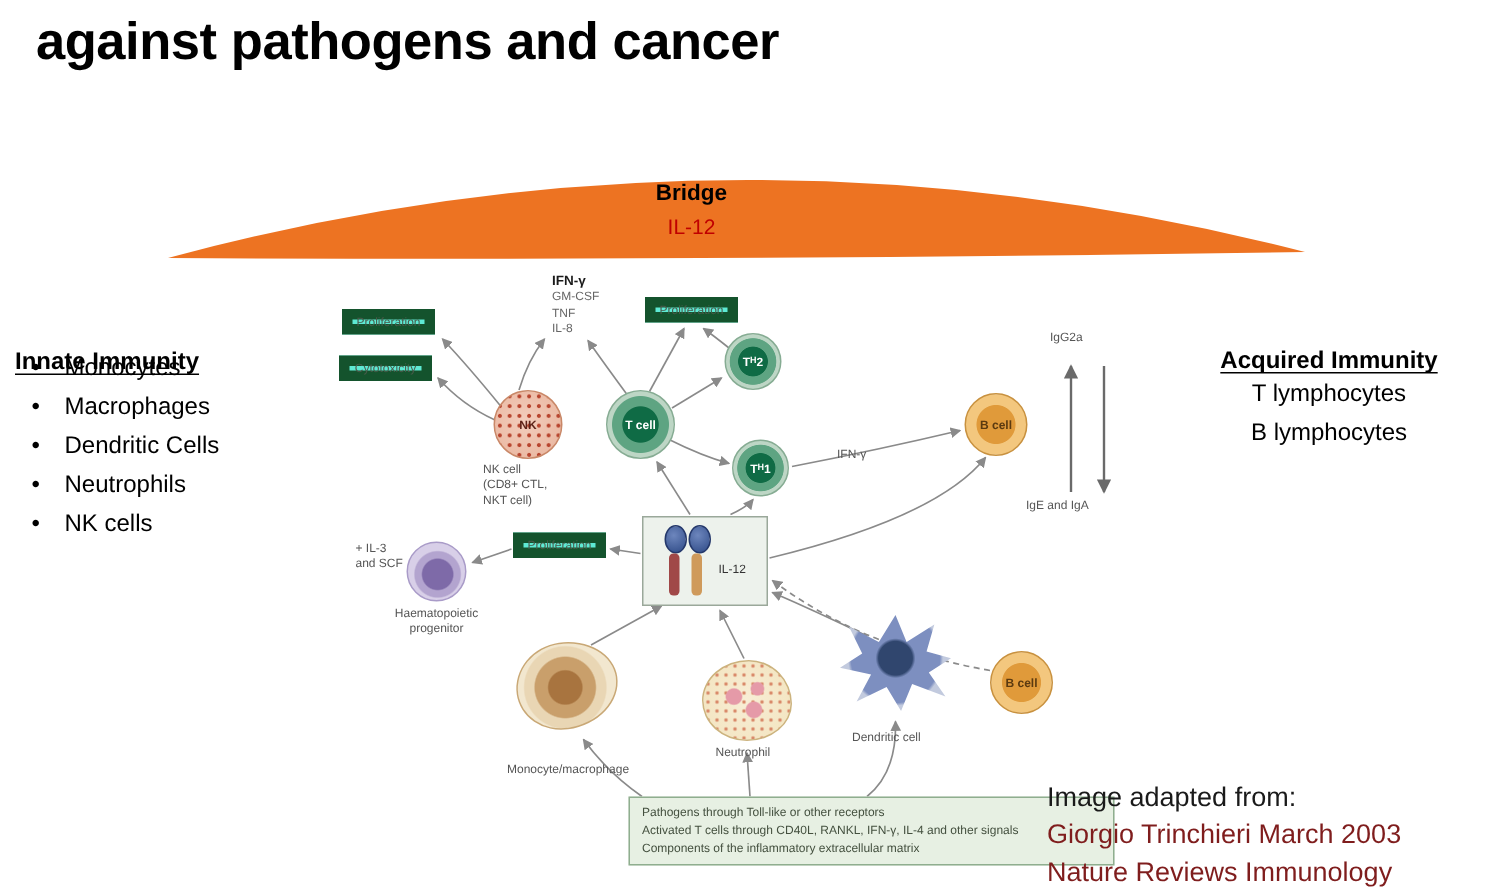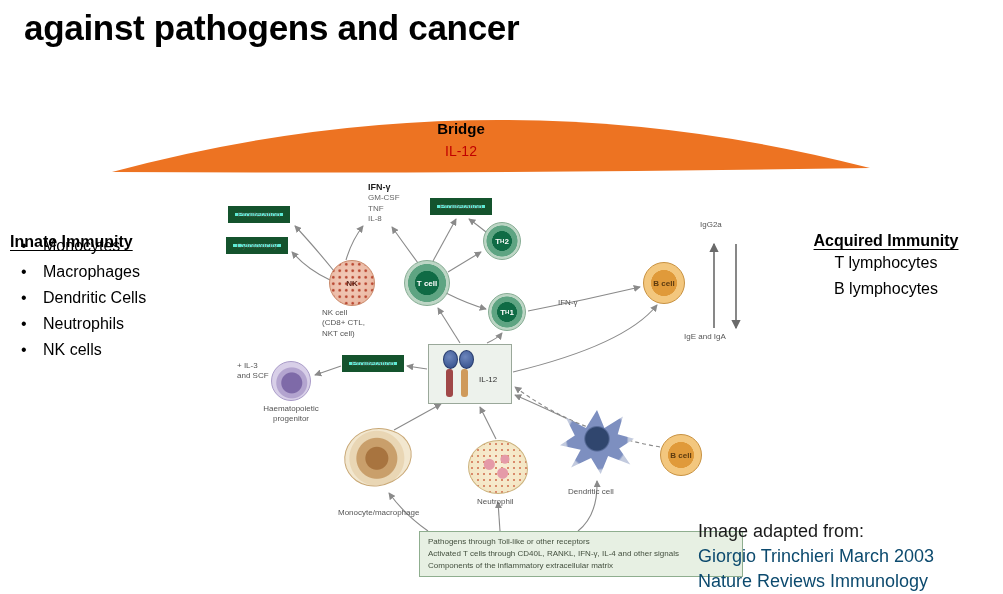--- a/index.html
+++ b/index.html
@@ -67,21 +67,21 @@
   .receptor-head{position:absolute;width:13px;height:17px;border-radius:50%;
                  background:radial-gradient(circle at 40% 35%,#6d86bd,#2e4a86);border:1px solid #24386b;}
   .receptor-bar{position:absolute;width:7px;height:28px;border-radius:3px;}
   .il12-label{position:absolute;left:50px;top:30px;font-size:8px;color:#333;}
 
   .stimuli-box{background:#e7f0e3;border:1px solid #8fae8f;box-sizing:border-box;
                padding:4px 8px;font-size:8px;color:#44503f;line-height:1.5;}
 
   .attribution{left:698px;top:519px;font-size:18px;line-height:1.4;}
   .attr-1{color:#1a1a1a;}
-  .attr-2,.attr-3{color:#0c4a6e;}
+  .attr-2,.attr-3{color:#7f1d1d;}
 
   svg.overlay{position:absolute;left:0;top:0;pointer-events:none;}
 </style>
 </head>
 <body>
 
 <div class="slide">
 
   <svg class="overlay" width="1003" height="594" viewBox="0 0 1003 594">
     <defs>

